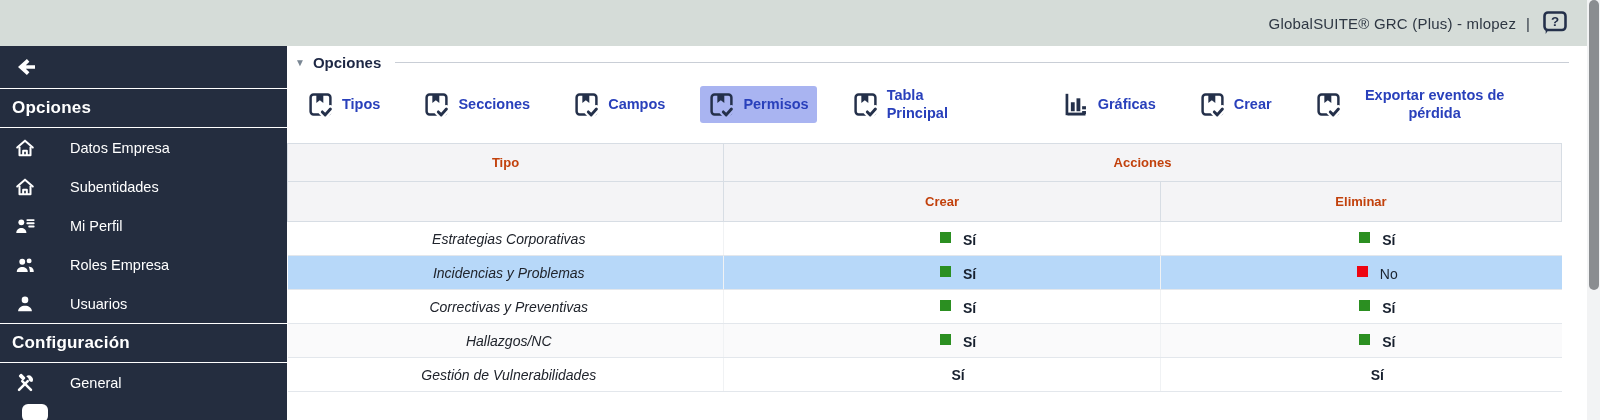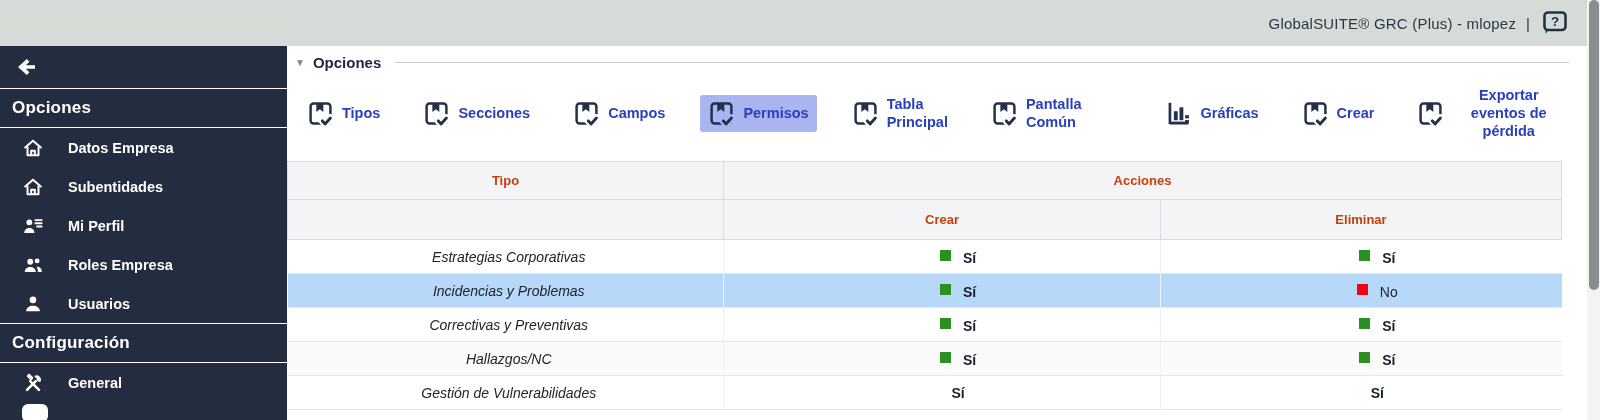--- a/index.html
+++ b/index.html
@@ -29,21 +29,21 @@
   
   .scrollbar{position:absolute;right:0;top:0;width:13px;height:420px;background:#f2f3f4;z-index:50;}
   .scrollbar .thumb{position:absolute;top:0;left:1.5px;width:10px;height:290px;background:#8a8d90;border-radius:6px;}
 
   
   .sidebar{position:absolute;left:0;top:46px;width:287px;height:374px;background:var(--sidebar-bg);color:#fff;overflow:hidden;}
   .side-back{height:42px;display:flex;align-items:center;padding-left:14px;cursor:pointer;}
   .side-back svg{width:24px;height:24px;}
   .side-rule{height:1px;background:#fff;}
   .side-header{font-size:17px;font-weight:700;padding:9px 12px 9px 12px;letter-spacing:.2px;}
-  .side-item{height:39px;display:flex;align-items:center;gap:24px;padding-left:22px;cursor:pointer;font-size:14.5px;font-weight:bold;}
+  .side-item{height:39px;display:flex;align-items:center;gap:34px;padding-left:14px;cursor:pointer;font-size:14.5px;}
   .side-item .ic{width:22px;height:22px;flex:0 0 22px;color:#fff;}
   .side-partial{margin:2px 0 0 22px;width:26px;height:18px;background:#fff;border-radius:6px;}
 
   
   .main{position:absolute;left:287px;top:46px;width:1296px;height:374px;background:#fff;}
   .legend-row{display:flex;align-items:center;padding:8px 14px 0 8px;gap:6px;}
   .legend-caret{color:#7a8794;font-size:10px;line-height:1;cursor:pointer;}
   .legend-text{font-size:15px;font-weight:700;color:#1d2744;padding:0 2px;}
   .legend-line{flex:1;height:1px;background:#c9ced6;margin-left:6px;}
 
@@ -227,26 +227,20 @@
           <use href="#i-bookmark-check"></use>
         </svg>
       <span class="t-label">Permisos</span>
     </div>
     <div class="tab wrap2" data-active="false">
       <svg class="t-ic" viewBox="0 0 24 24">
           <use href="#i-bookmark-check"></use>
         </svg>
       <span class="t-label">Tabla Principal</span>
     </div>
-    <div class="tab wrap2" data-active="false">
-      <svg class="t-ic" viewBox="0 0 24 24">
-          <use href="#i-bookmark-check"></use>
-        </svg>
-      <span class="t-label">Pantalla Común</span>
-    </div>
     <div class="tab" style="margin-left:38px;" data-active="false">
       <svg class="t-ic" viewBox="0 0 24 24">
           <use href="#i-bar-chart"></use>
         </svg>
       <span class="t-label">Gráficas</span>
     </div>
     <div class="tab" data-active="false">
       <svg class="t-ic" viewBox="0 0 24 24">
           <use href="#i-bookmark-check"></use>
         </svg>

